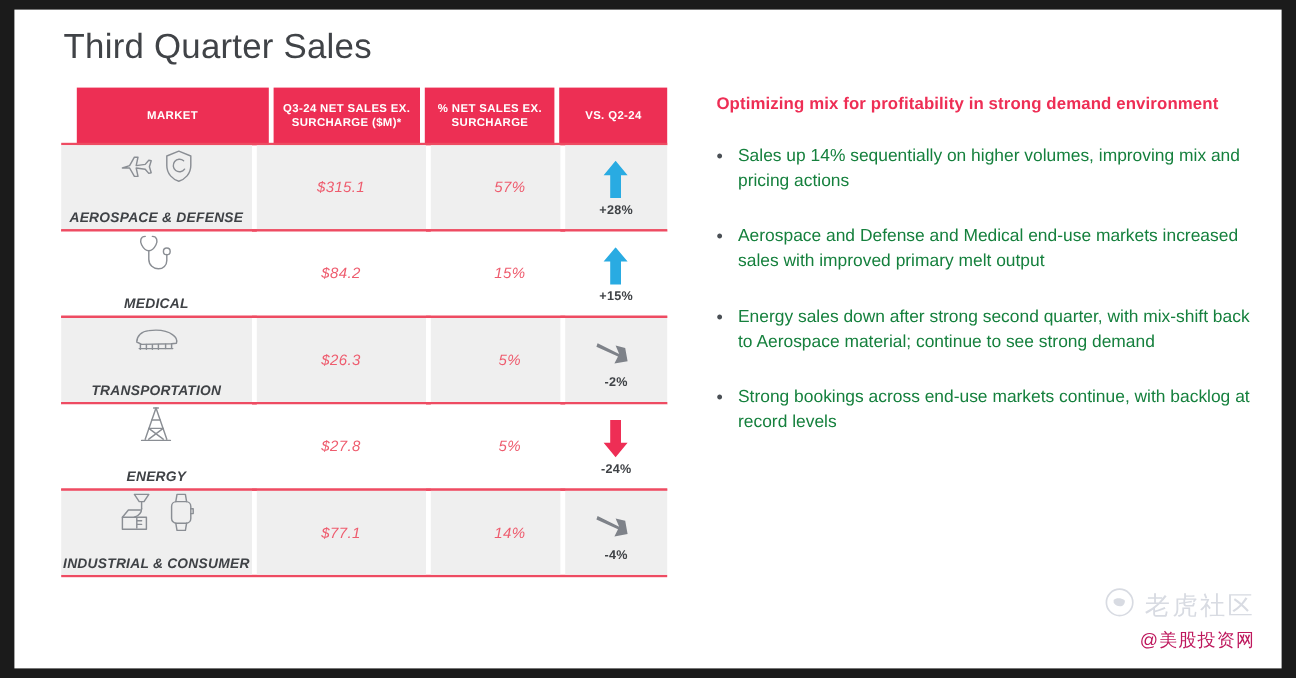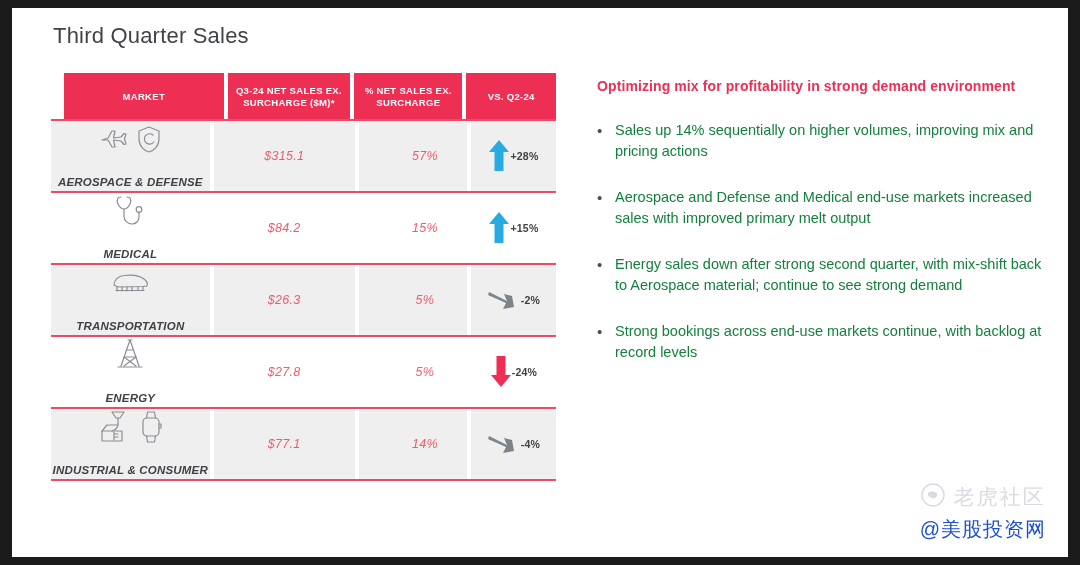--- a/index.html
+++ b/index.html
@@ -20,21 +20,21 @@
     height: 549px;
     background: #ffffff;
     overflow: hidden;
   }
 
   
   .slide-title {
     position: absolute;
     left: 41px;
     top: 15px;
-    font-size: 22px;
+    font-size: 29px;
     font-weight: 400;
     color: #404347;
     letter-spacing: 0.2px;
   }
 
   
   .table-wrap {
     position: absolute;
     left: 39px;
     top: 65px;
@@ -78,21 +78,21 @@
 
   .cell {
     display: flex;
     align-items: center;
     justify-content: center;
     position: relative;
   }
   .cell.c0 { width: 164px; flex-direction: column; gap: 18px; }
   .cell.c1 { width: 146px; }
   .cell.c2 { width: 111px; padding-left: 24px; }
-  .cell.c3 { width: 88px; gap: 0px; }
+  .cell.c3 { width: 88px; flex-direction: column; gap: 0px; }
 
   .trow.shaded .cell { background: #EFEFEF; }
   .trow.plain  .cell { background: #ffffff; }
 
   .mkt-icons {
     height: 34px;
     display: flex;
     align-items: center;
     justify-content: center;
     gap: 7px;
@@ -172,23 +172,23 @@
     align-items: center;
     gap: 8px;
     justify-content: flex-start;
   }
   .wm-name {
     font-size: 21px;
     letter-spacing: 2px;
     color: #d8dbe2;
   }
   .wm-handle {
-    font-size: 20px;
+    font-size: 15px;
     letter-spacing: 1px;
-    color: #1d4ed8;
+    color: #be185d;
     margin-top: 4px;
   }
 </style>
 </head>
 <body>
 
 <div class="slide">
 
   <div class="slide-title">Third Quarter Sales</div>
 

